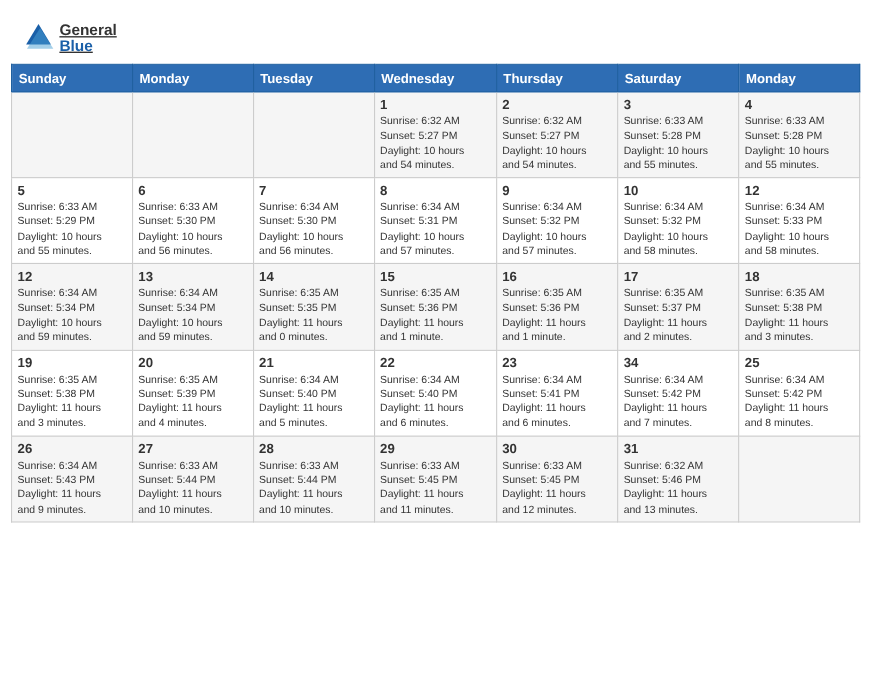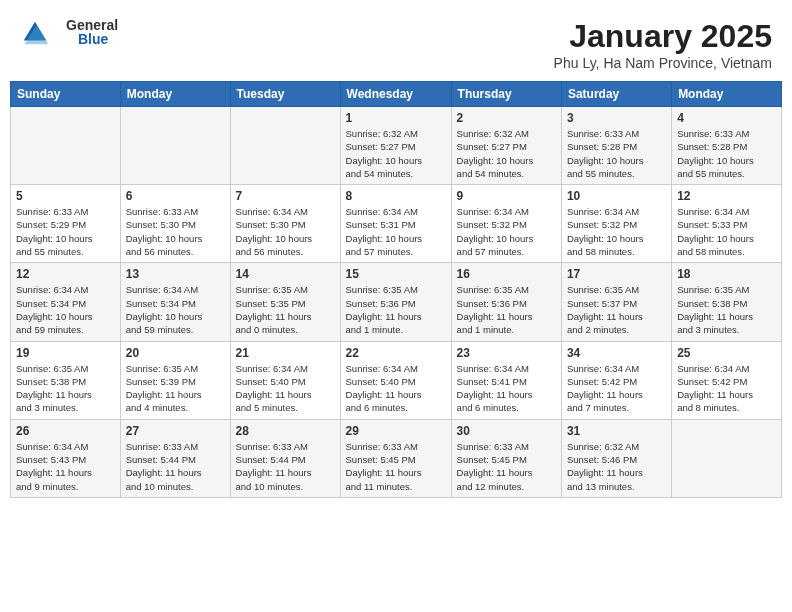--- a/index.html
+++ b/index.html
@@ -11,38 +11,38 @@
       padding: 10px;
     }
     .header {
       display: flex;
       align-items: flex-start;
       justify-content: space-between;
       padding: 8px 10px 4px 10px;
     }
     .logo {
       display: flex;
-      align-items: flex-start;
-      gap: 16px;
+      align-items: flex-end;
+      gap: 4px;
+      text-decoration: underline;
     }
     .logo-text {
       display: flex;
       flex-direction: column;
       line-height: 1;
     }
     .logo-general {
       font-size: 14px;
       font-weight: bold;
       color: #333;
     }
     .logo-blue {
       font-size: 14px;
       font-weight: bold;
       color: #1a5fa8;
-      margin-left: 12px;
     }
     .logo-icon {
       width: 30px;
       height: 30px;
     }
     .title-block {
       text-align: right;
     }
     .cal-title {
       font-size: 32px;
@@ -104,24 +104,20 @@
   <div class="logo">
     <svg class="logo-icon" viewBox="0 0 40 40">
       <polygon points="20,5 35,30 5,30" fill="#1a5fa8"></polygon>
       <polygon points="22,10 38,35 6,35" fill="#4a9fd4" opacity="0.5"></polygon>
     </svg>
     <div class="logo-text">
       <span class="logo-general">General</span>
       <span class="logo-blue">Blue</span>
     </div>
   </div>
-  <div class="title-block">
-    <div class="cal-title">January 2025</div>
-    <div class="cal-subtitle">Phu Ly, Ha Nam Province, Vietnam</div>
-  </div>
 </div>
 
 <table>
   <thead>
     <tr>
     <th>Sunday</th>
         <th>Monday</th>
         <th>Tuesday</th>
         <th>Wednesday</th>
         <th>Thursday</th>

